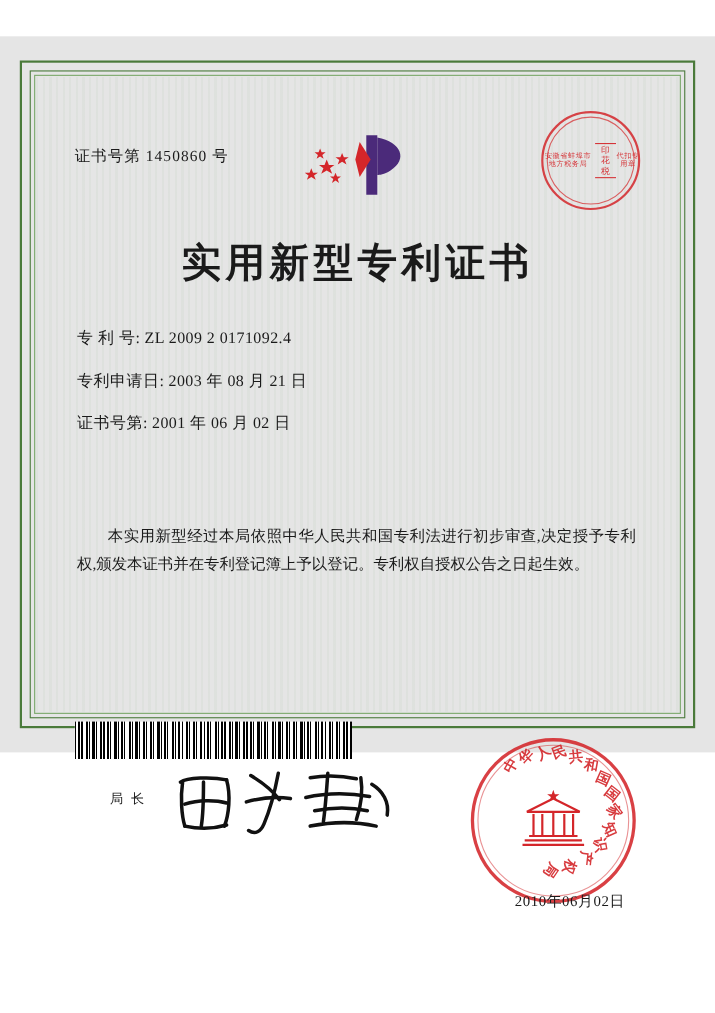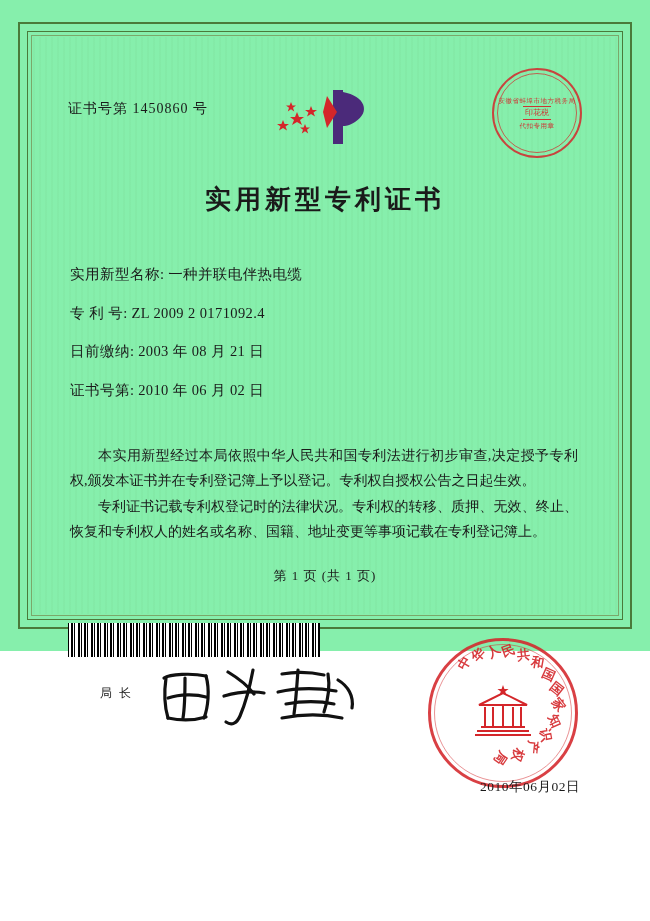--- a/index.html
+++ b/index.html
@@ -12,21 +12,22 @@
     background: #ffffff;
     font-family: "Liberation Serif", "DejaVu Serif", serif;
     color: #1a1a1a;
     overflow: hidden;
   }
 
   .page {
     position: relative;
     width: 650px;
     height: 651px;
-    background: #86efac;
+    background: #e5e5e5;
+    margin-top: 33px;
   }
 
   
   .frame-outer {
     position: absolute;
     left: 18px;
     top: 22px;
     right: 18px;
     bottom: 22px;
     border: 2px solid #4a7a3a;
@@ -99,21 +100,20 @@
   }
   .top-seal .seal-text {
     position: absolute;
     left: 0; top: 0;
     width: 90px; height: 90px;
     color: #d4262a;
     font-size: 7px;
     line-height: 1.15;
     text-align: center;
     display: flex;
-    flex-direction: column;
     align-items: center;
     justify-content: center;
     font-family: "Liberation Serif", serif;
     opacity: 0.92;
   }
   .top-seal .seal-text .arc {
     font-size: 6.5px;
     letter-spacing: 0.5px;
   }
   .top-seal .seal-text .mid {
@@ -144,21 +144,21 @@
     height: 72px;
   }
 
   
   .title {
     position: absolute;
     left: 0;
     right: 0;
     top: 122px;
     text-align: center;
-    font-size: 26px;
+    font-size: 36px;
     font-weight: bold;
     letter-spacing: 4px;
     font-family: "Liberation Serif", "DejaVu Serif", serif;
   }
 
   
   .fields {
     position: absolute;
     left: 10px;
     right: 10px;
@@ -267,21 +267,21 @@
     left: 50%;
     top: 50%;
     margin-left: -32px;
     margin-top: -30px;
     width: 64px;
     height: 60px;
   }
 
   .seal-date {
     position: absolute;
-    right: 10px;
+    right: 22px;
     top: 718px;
     font-size: 13.5px;
     letter-spacing: 0.5px;
     color: #1a1a1a;
   }
 
   
   .footer {
     position: absolute;
     left: 0;
@@ -330,40 +330,35 @@
         <div class="arc">安徽省蚌埠市地方税务局</div>
         <div class="mid">印花税</div>
         <div class="arc">代扣专用章</div>
       </div>
     </div>
 
     <div class="title">实用新型专利证书</div>
 
     <div class="fields">
       <div class="field-row">
-        <span class="field-label">实用新型名称:</span>
-        <span class="field-value">一种并联电伴热电缆</span>
-      </div>
-      <div class="field-row">
         <span class="field-label">专 利 号:</span>
         <span class="field-value">ZL 2009 2 0171092.4</span>
       </div>
       <div class="field-row">
-        <span class="field-label">日前缴纳:</span>
+        <span class="field-label">专利申请日:</span>
         <span class="field-value">2003 年 08 月 21 日</span>
       </div>
       <div class="field-row">
         <span class="field-label">证书号第:</span>
-        <span class="field-value">2010 年 06 月 02 日</span>
+        <span class="field-value">2001 年 06 月 02 日</span>
       </div>
     </div>
 
     <div class="paras">
       <p>本实用新型经过本局依照中华人民共和国专利法进行初步审查,决定授予专利权,颁发本证书并在专利登记簿上予以登记。专利权自授权公告之日起生效。</p>
-      <p>专利证书记载专利权登记时的法律状况。专利权的转移、质押、无效、终止、恢复和专利权人的姓名或名称、国籍、地址变更等事项记载在专利登记簿上。</p>
     </div>
 
     <div class="barcode">
       <div class="bars"></div>
     </div>
 
     <div class="director">局 长</div>
 
     <div class="signature">
       <svg viewBox="0 0 215 70" width="215" height="70">
@@ -417,16 +412,15 @@
       <span class="seal-char" style="left:124px; top:58px; transform:rotate(52deg);">家</span>
       <span class="seal-char" style="left:120px; top:74px; transform:rotate(66deg);">知</span>
       <span class="seal-char" style="left:111px; top:88px; transform:rotate(80deg);">识</span>
       <span class="seal-char" style="left:98px; top:100px; transform:rotate(96deg);">产</span>
       <span class="seal-char" style="left:83px; top:108px; transform:rotate(110deg);">权</span>
       <span class="seal-char" style="left:66px; top:111px; transform:rotate(124deg);">局</span>
     </div>
 
     <div class="seal-date">2010年06月02日</div>
 
-    <div class="footer">第 1 页 (共 1 页)</div>
 
   </div>
 </div>
 
 </body></html>

